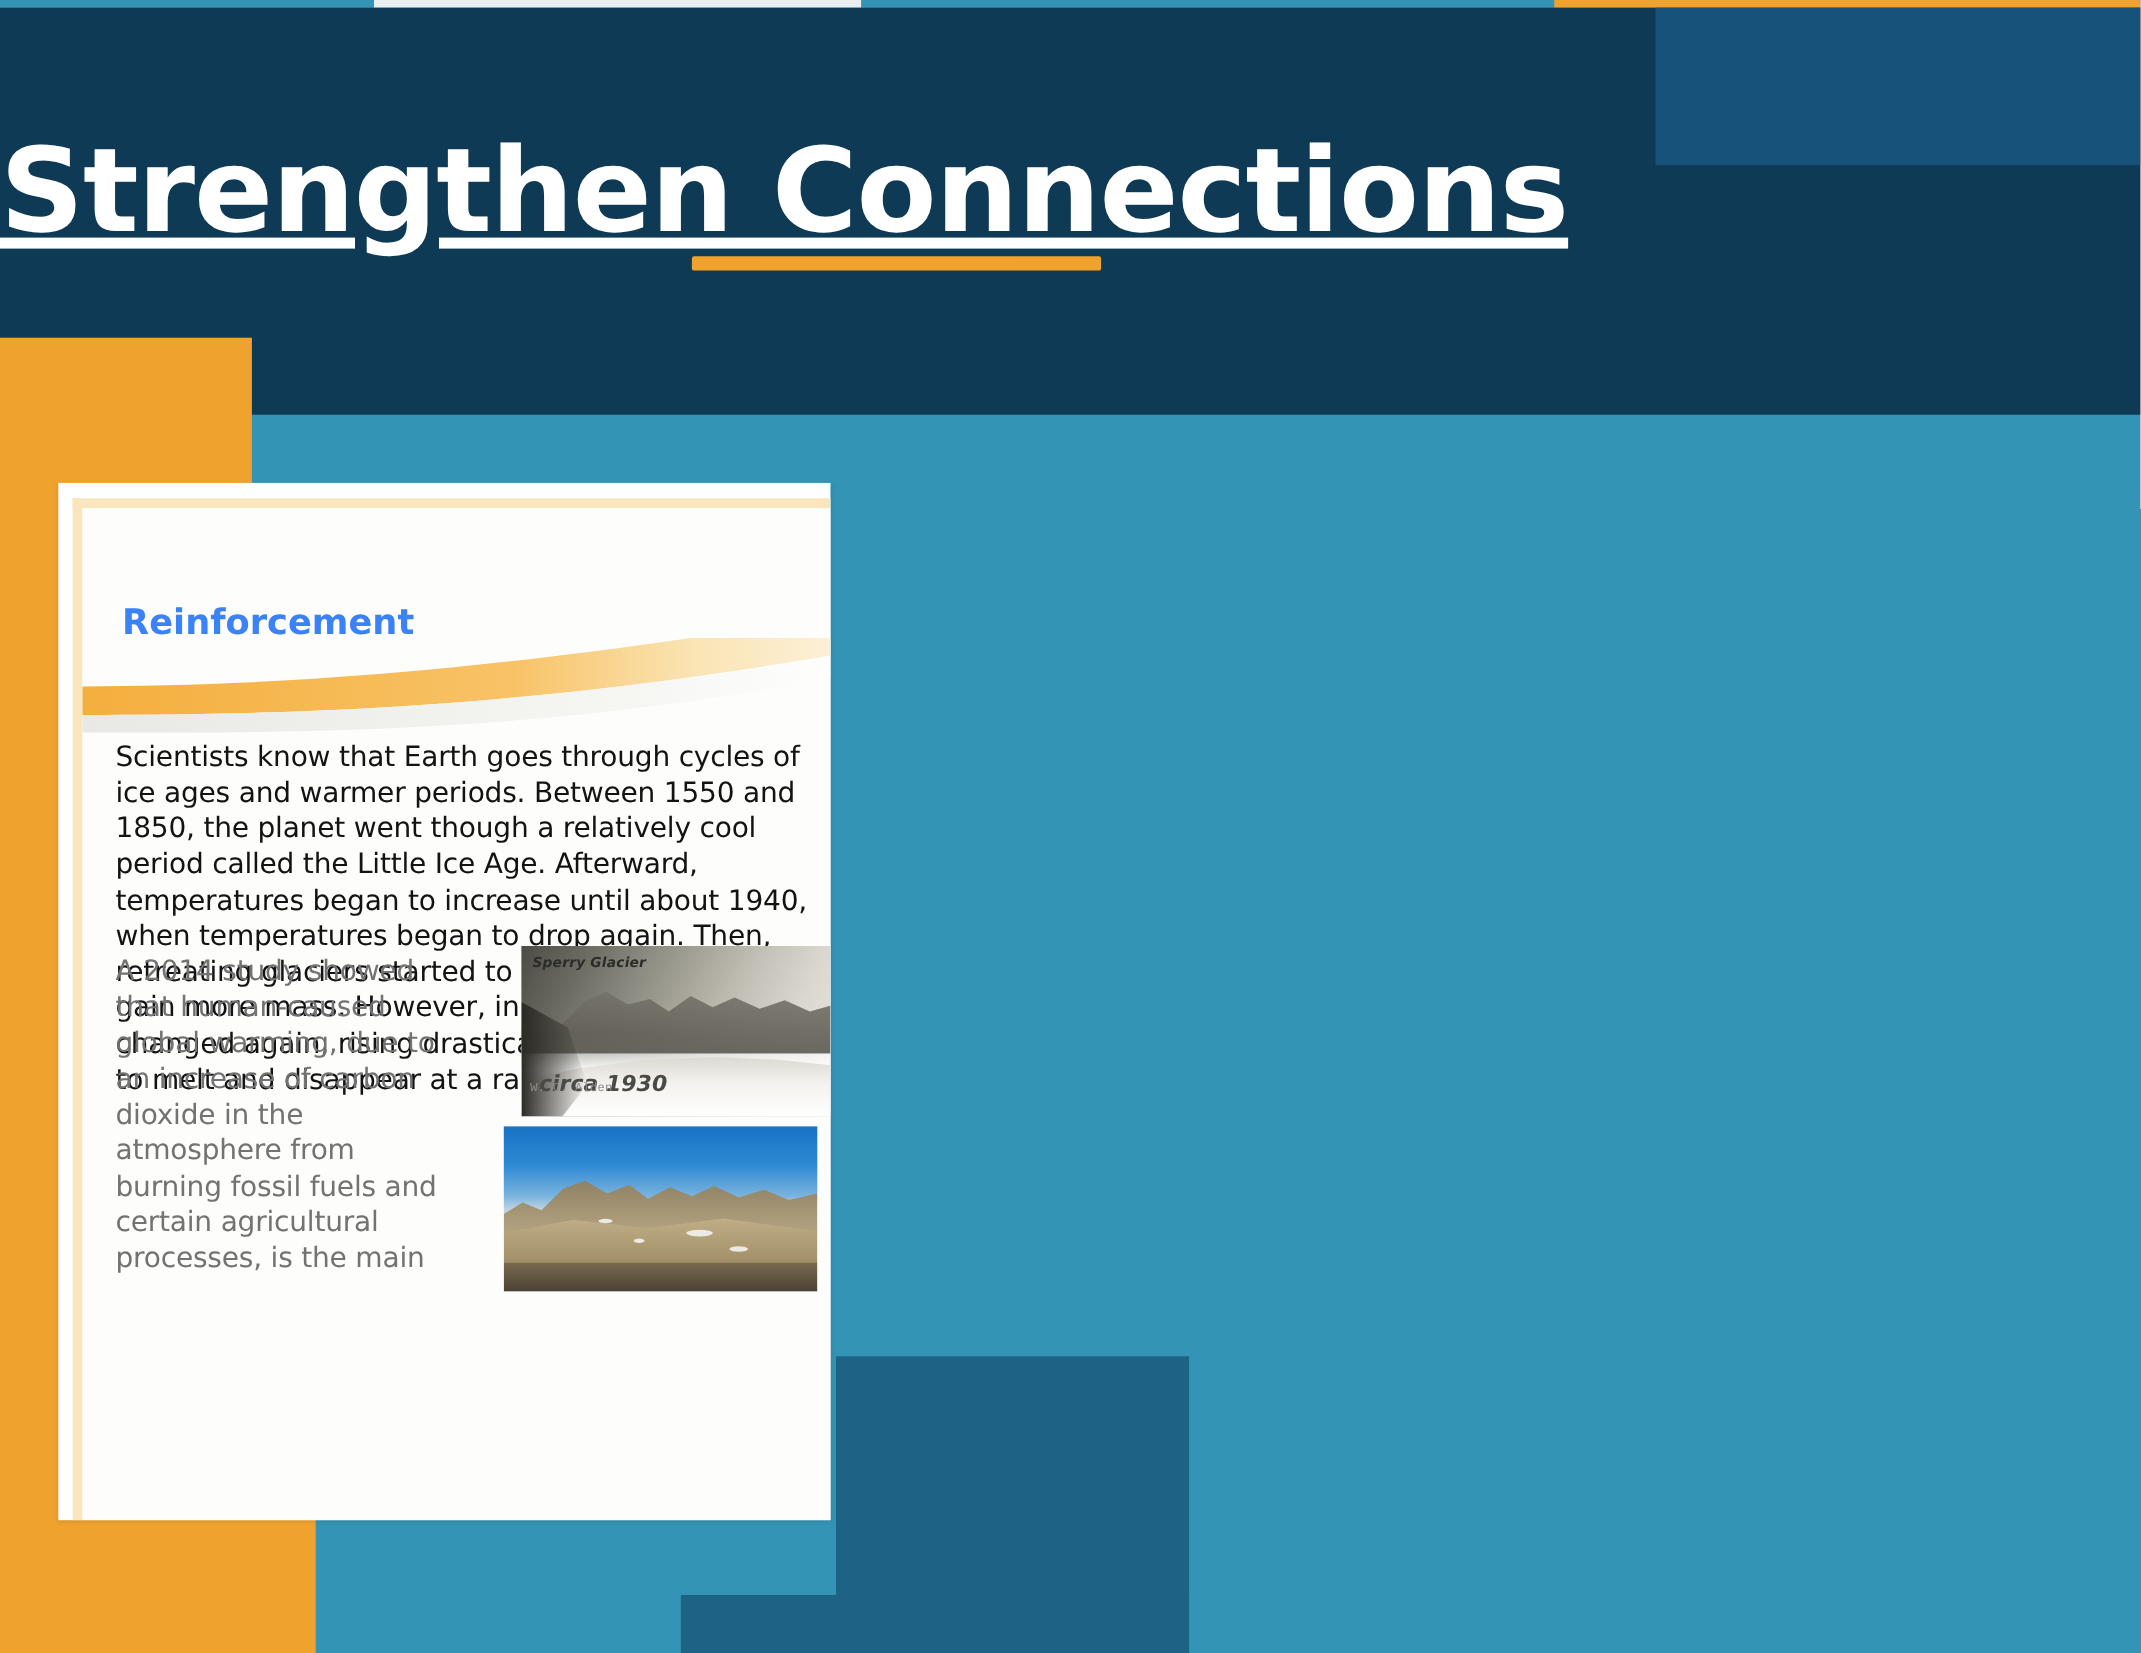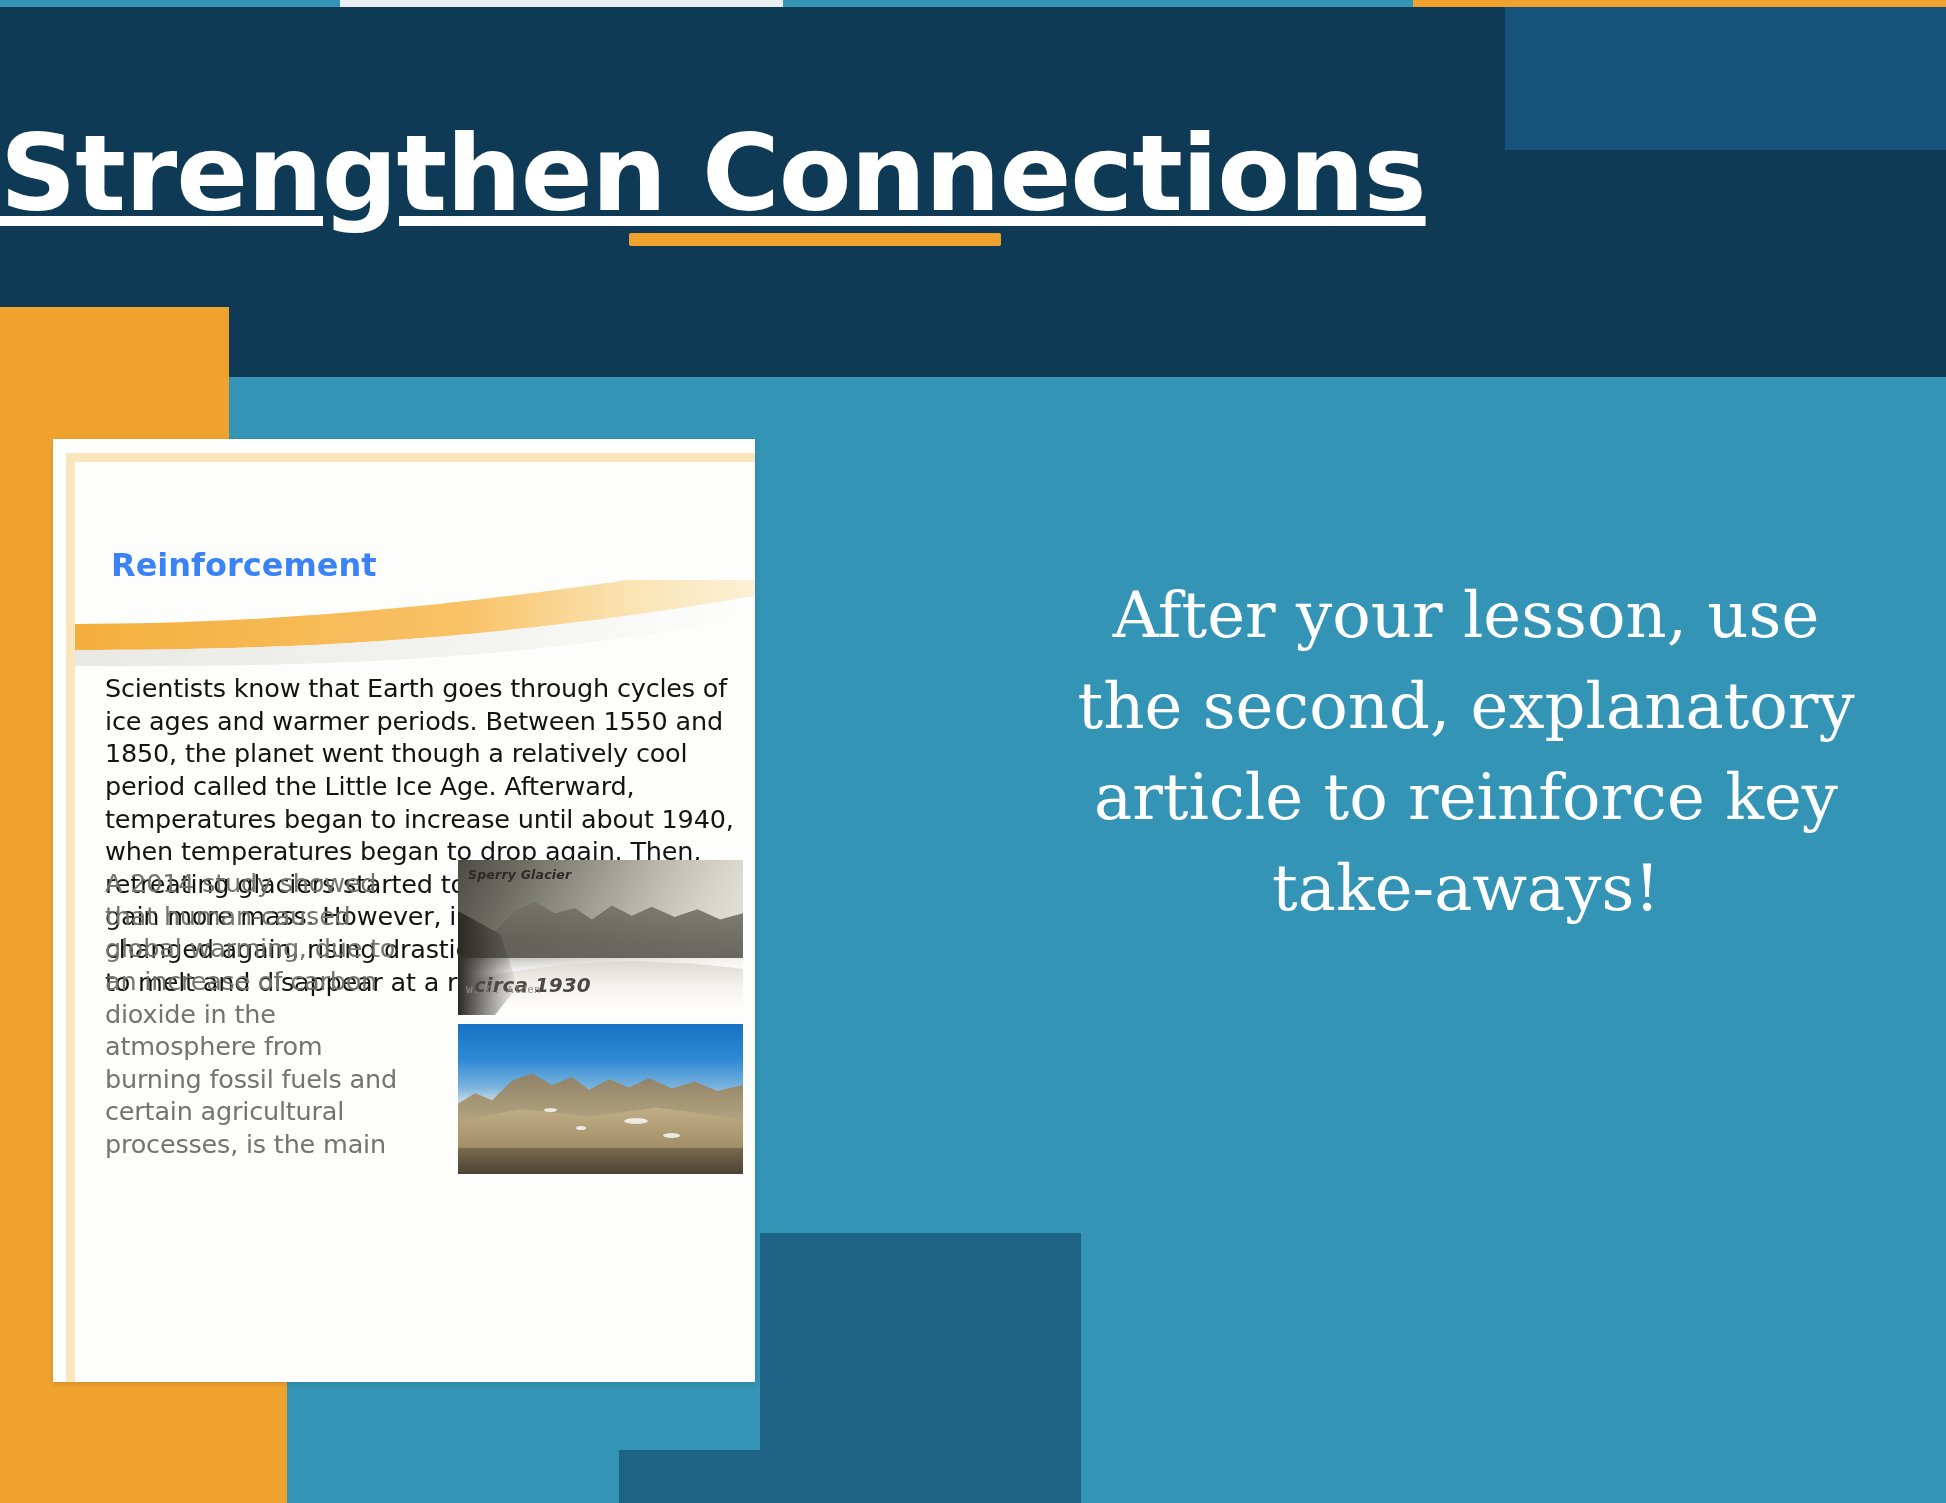--- a/index.html
+++ b/index.html
@@ -204,20 +204,21 @@
     position: relative;
     width: 285px;
     overflow: hidden;
     margin-bottom: 9px;
   }
   .fig-bw {
     height: 155px;
     background:
       linear-gradient(to bottom, rgba(255,255,255,0) 52%, rgba(255,255,255,0.94) 72%, #f2f2f0 100%),
       linear-gradient(115deg, #4c4c46 0%, #6e6d64 18%, #8e8d83 34%, #a9a79c 48%, #c3c1b7 62%, #d9d7ce 78%, #eceae2 100%);
+    margin-left: 16px;
   }
   .fig-bw .ridge {
     position: absolute;
     left: 0; right: 0; top: 34px;
     height: 64px;
     background: linear-gradient(to bottom, #78766c, #57554d);
     clip-path: polygon(0% 62%, 7% 50%, 13% 58%, 20% 26%, 27% 12%, 34% 30%, 41% 22%, 47% 40%, 54% 18%, 61% 34%, 68% 20%, 76% 36%, 84% 24%, 92% 40%, 100% 30%, 100% 100%, 0% 100%);
     opacity: 0.88;
   }
   .fig-bw .snow {
@@ -383,15 +384,14 @@
             <div class="snowpatch s3"></div>
             <div class="snowpatch s4"></div>
           </div>
 
         </div>
 
       </div>
     </div>
   </div>
 
-  <div class="right-copy">After your lesson, use the second, explanatory article to reinforce key take-aways!</div>
 
 </div>
 
 </body></html>

